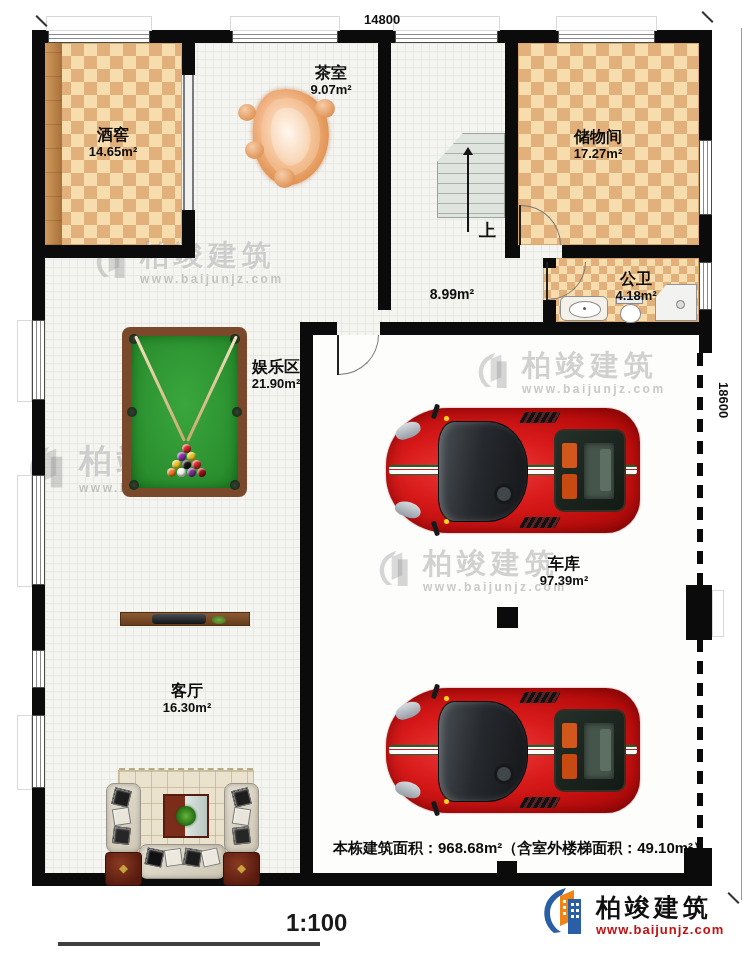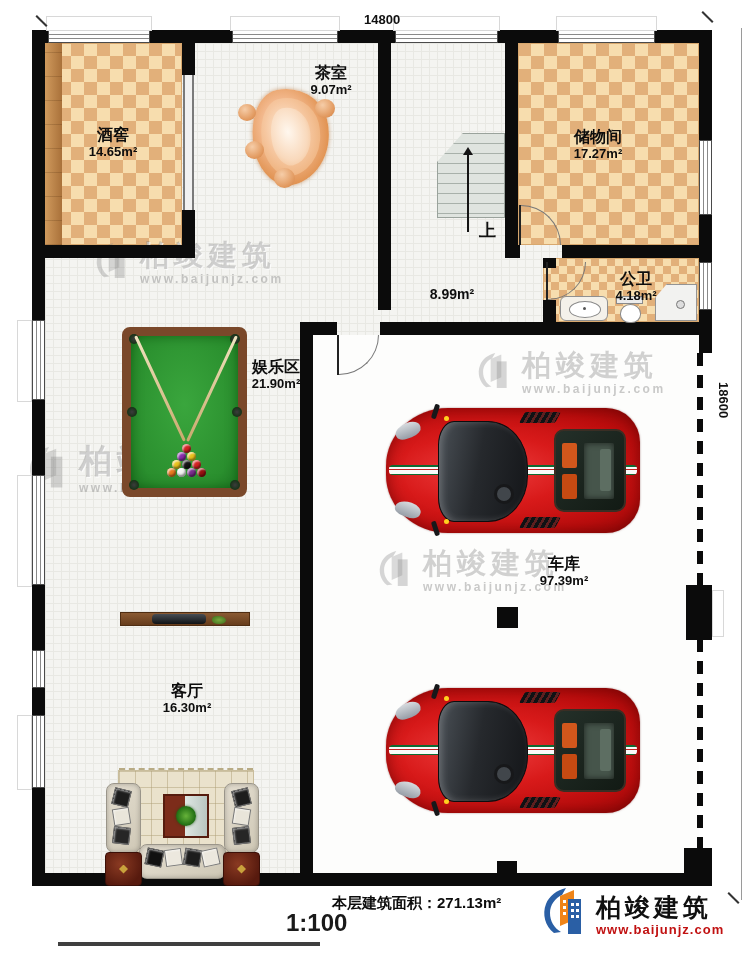--- a/index.html
+++ b/index.html
@@ -378,30 +378,30 @@
   </div>
   <div class="rlabel" style="left:564px;top:555px;">
     <div class="rname">车库</div>
     <div class="rarea">97.39m²</div>
   </div>
   <div class="rlabel" style="left:187px;top:682px;">
     <div class="rname">客厅</div>
     <div class="rarea">16.30m²</div>
   </div>
 
+  <div class="gnote" style="left:333px;top:839px;">本栋建筑面积：968.68m²（含室外楼梯面积：49.10m²）</div>
   <div class="dimtext" style="left:364px;top:12px;">14800</div>
   <div class="dimline" style="left:741px;top:28px;height:872px;"></div>
   <div class="dimtext vert" style="left:716px;top:382px;">18600</div>
   <div class="tick" style="left:34px;top:20px;"></div>
   <div class="tick" style="left:700px;top:16px;"></div>
   <div class="tick" style="left:726px;top:897px;"></div>
 
   <div class="bar-underline" style="left:58px;top:942px;width:262px;height:4px;"></div>
   <div class="bar-scale" style="left:286px;top:909px;">1:100</div>
-  <div class="bar-stat" style="left:332px;top:894px;">本层建筑面积：271.13m²</div>
 
   <svg class="abs" style="left:542px;top:886px;" width="50" height="54" viewBox="0 0 50 54">
     <path d="M12 47 C3 40 0 28 4 18 C7 10 15 4 24 2 L20 9 C13 12 8 19 8 27 C8 35 12 42 19 46 Z" fill="#2a5fa5"></path>
     <polygon points="18,10 32,4 32,34 18,40" fill="#ef8418"></polygon>
     <rect x="26" y="13" width="13" height="35" fill="#2a5fa5"></rect>
     <g fill="#fff">
       <rect x="21" y="14" width="3" height="3"></rect>
         <rect x="21" y="20" width="3" height="3"></rect>
         <rect x="21" y="26" width="3" height="3"></rect>
       <rect x="29" y="17" width="3" height="3"></rect>

